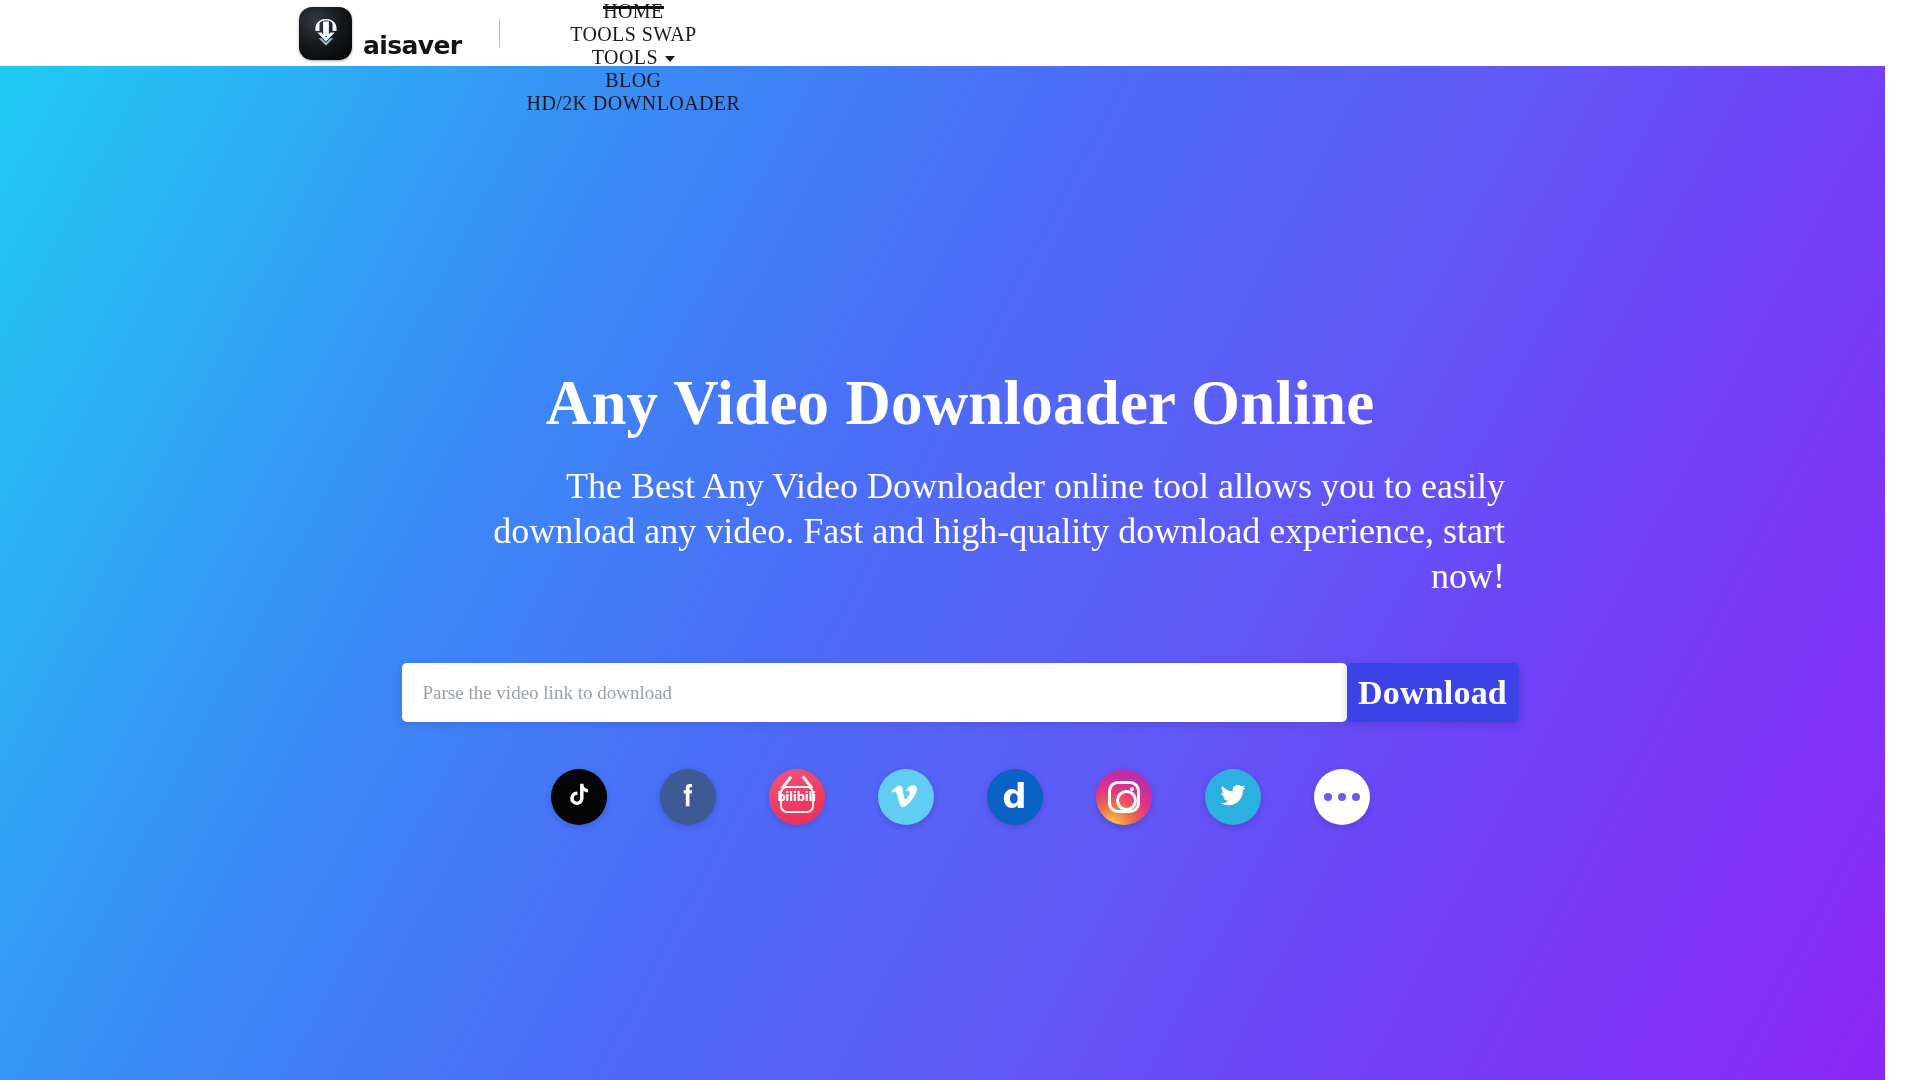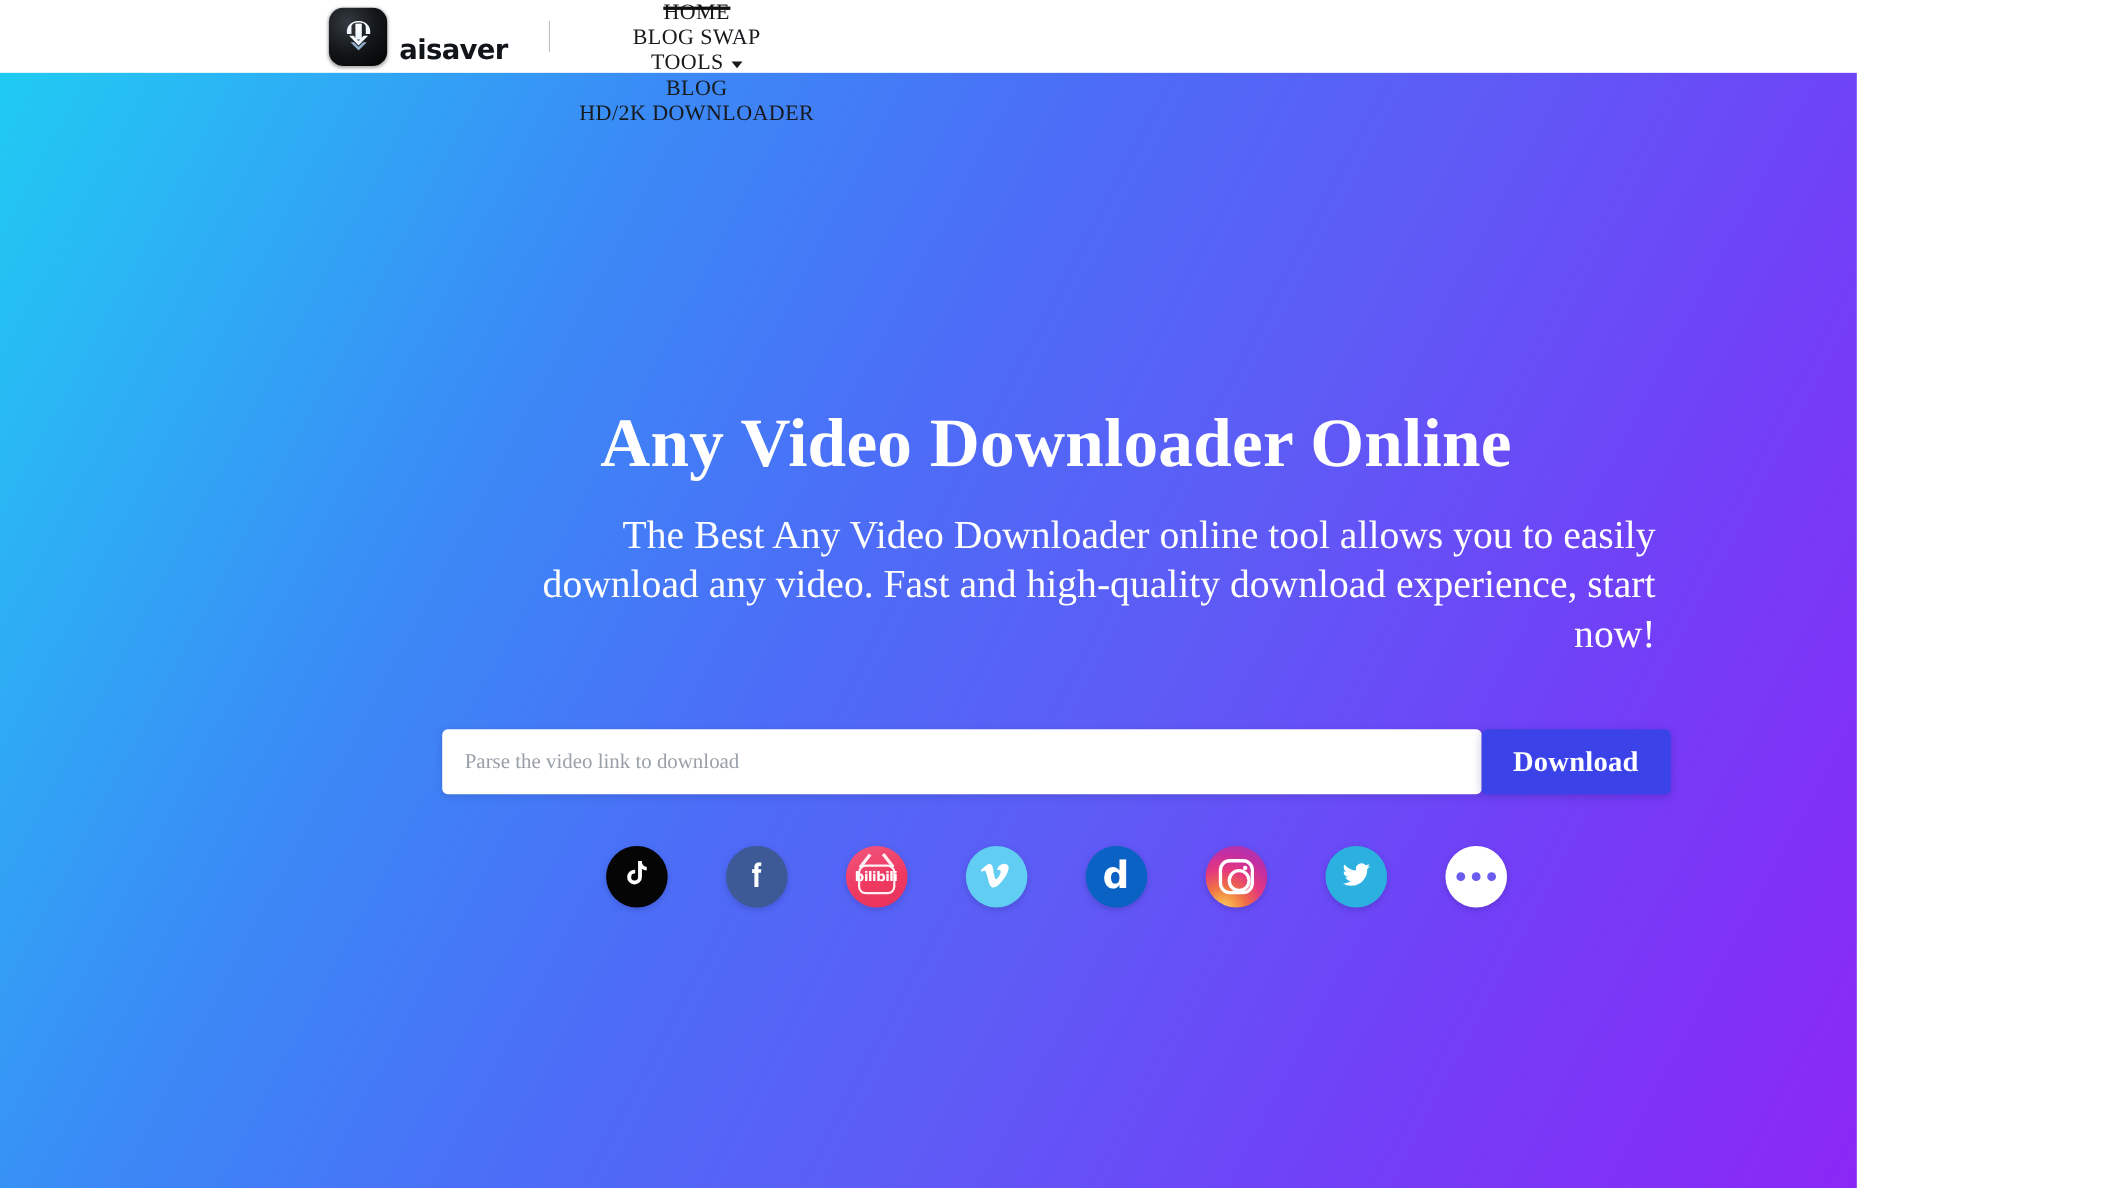--- a/index.html
+++ b/index.html
@@ -107,21 +107,21 @@
     border-right: 5px solid transparent;
     border-top: 6px solid #17191c;
     display: inline-block;
     margin-top: 3px;
   }
 
   
   .hero {
     position: absolute;
     top: 66px; left: 0;
-    width: 1688px;
+    width: 1885px;
     height: 1014px;
     background: linear-gradient(118deg,
         #1fcbf2 0%,
         #2bb4f4 10%,
         #3a8bf6 27%,
         #4b6ef7 44%,
         #5d5cf6 60%,
         #7140f7 78%,
         #8b27f6 100%);
     overflow: hidden;
@@ -185,21 +185,21 @@
   }
 
   .download-btn {
     width: 172px;
     height: 59px;
     border: none;
     border-radius: 5px;
     background: #3b43e8;
     color: #ffffff;
     font-family: "Liberation Serif", "DejaVu Serif", serif;
-    font-size: 26px;
+    font-size: 34px;
     font-weight: 700;
     letter-spacing: 0.2px;
     cursor: pointer;
     box-shadow: 0 2px 8px rgba(20,20,90,.22);
   }
 
   
   .platforms {
     margin-top: 47px;
     display: flex;
@@ -335,21 +335,21 @@
       <span class="brand-name">aisaver</span>
     </a>
 
     <span class="nav-divider"></span>
 
     <nav class="main-nav">
       <a class="nav-item active" href="#">
         <span>HOME</span>
       </a>
       <a class="nav-item" href="#">
-        <span>BLOG SWAP</span>
+        <span>TOOLS SWAP</span>
       </a>
       <a class="nav-item" href="#">
         <span>TOOLS</span>
         <span class="caret"></span>
       </a>
       <a class="nav-item" href="#">
         <span>BLOG</span>
       </a>
       <a class="nav-item" href="#">
         <span>HD/2K DOWNLOADER</span>

